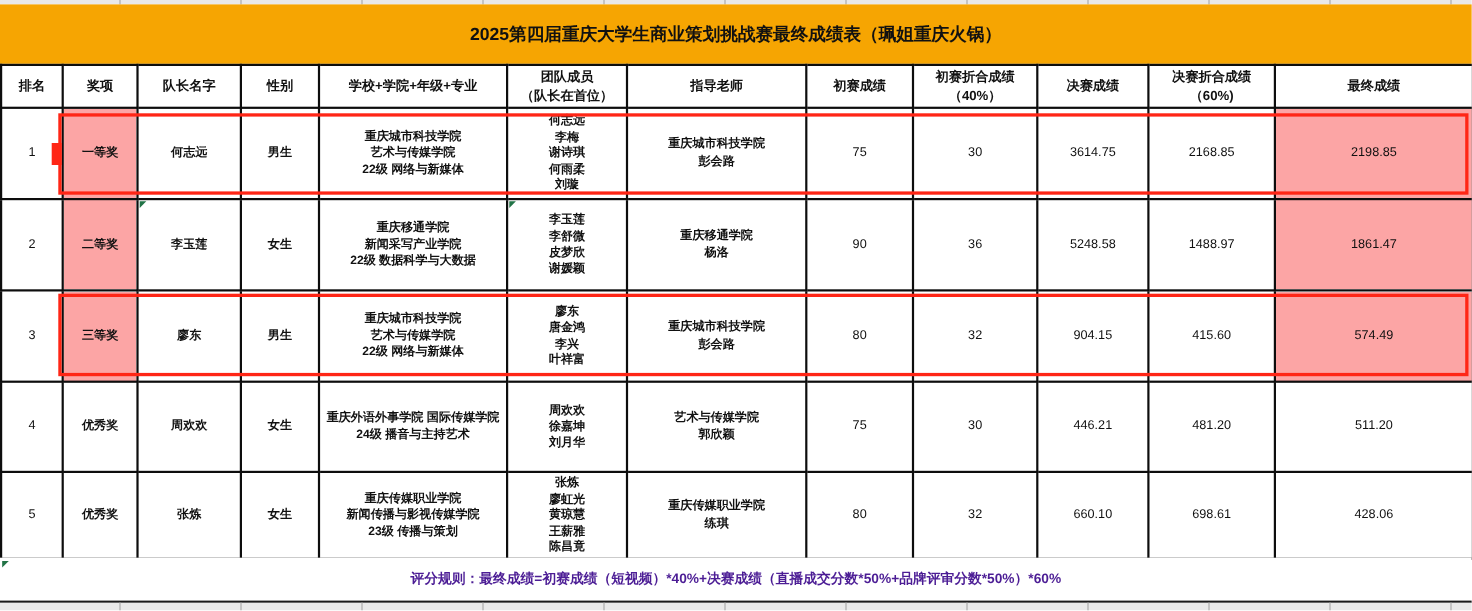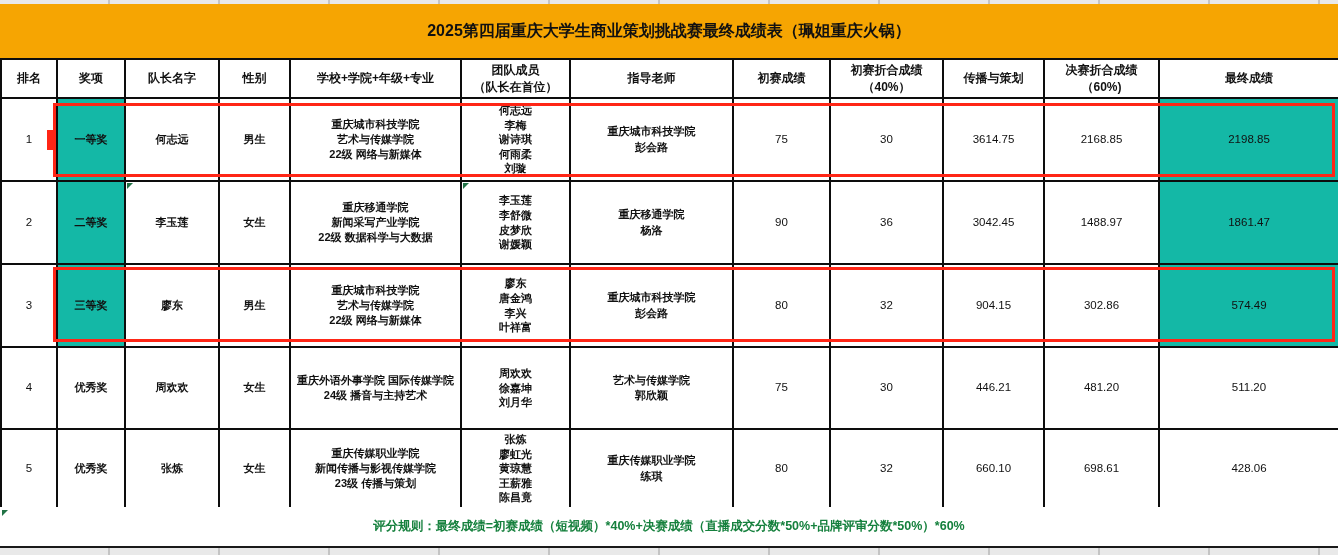--- a/index.html
+++ b/index.html
@@ -25,32 +25,32 @@
   }
   .score th, .score td {
     border:2px solid #0d0d0d; text-align:center; vertical-align:middle;
     color:#111; overflow:hidden; padding:1px 2px;
   }
   .score th { font-size:12px; font-weight:bold; white-space:pre-line; line-height:1.35; height:39px; background:#fff; }
   .score td { font-size:11px; white-space:pre-line; line-height:1.38; }
   .score td.txt { font-weight:bold; }
   .score td.num { font-weight:normal; font-size:11.5px; }
   .score td.tight { line-height:1.32; }
-  .hl { background:#14b8a6; }
+  .hl { background:#fca5a5; }
   tbody tr:nth-child(1){ height:83px; }
   tbody tr:nth-child(2){ height:83px; }
   tbody tr:nth-child(3){ height:83px; }
   tbody tr:nth-child(4){ height:82px; }
   tbody tr:nth-child(5){ height:79px; }
 
   .footnote {
     position:absolute; left:0; top:507px; width:1338px; height:41px;
     background:#fff; border-bottom:2px solid #1a1a1a;
     display:flex; align-items:center; justify-content:center;
-    color:#15803d; font-weight:bold; font-size:12.5px;
+    color:#4c1d95; font-weight:bold; font-size:12.5px;
   }
 
   .redbox {
     position:absolute; left:53px; width:1282px; height:74px;
     border:3px solid #ff2616; pointer-events:none;
   }
   .redbox-1 { top:103px; }
   .redbox-1::before {
     content:""; position:absolute; left:-9px; top:24px; width:9px; height:20px; background:#ff2616;
   }
@@ -91,21 +91,21 @@
         <th class="hl">奖项</th>
         <th>队长名字</th>
         <th>性别</th>
         <th>学校+学院+年级+专业</th>
         <th>团队成员
 （队长在首位）</th>
         <th>指导老师</th>
         <th>初赛成绩</th>
         <th>初赛折合成绩
 （40%）</th>
-        <th>传播与策划</th>
+        <th>决赛成绩</th>
         <th>决赛折合成绩
 （60%)</th>
         <th class="hl">最终成绩</th>
       </tr>
     </thead>
     <tbody>
       <tr>
         <td class="num">1</td>
         <td class="txt hl">一等奖</td>
         <td class="txt">何志远</td>
@@ -135,42 +135,42 @@
 新闻采写产业学院
 22级 数据科学与大数据</td>
         <td class="txt tight">李玉莲
 李舒微
 皮梦欣
 谢媛颖</td>
         <td class="txt">重庆移通学院
 杨洛</td>
         <td class="num">90</td>
         <td class="num">36</td>
-        <td class="num">3042.45</td>
+        <td class="num">5248.58</td>
         <td class="num">1488.97</td>
         <td class="num hl">1861.47</td>
       </tr>
       <tr>
         <td class="num">3</td>
         <td class="txt hl">三等奖</td>
         <td class="txt">廖东</td>
         <td class="txt">男生</td>
         <td class="txt">重庆城市科技学院
 艺术与传媒学院
 22级 网络与新媒体</td>
         <td class="txt tight">廖东
 唐金鸿
 李兴
 叶祥富</td>
         <td class="txt">重庆城市科技学院
 彭会路</td>
         <td class="num">80</td>
         <td class="num">32</td>
         <td class="num">904.15</td>
-        <td class="num">302.86</td>
+        <td class="num">415.60</td>
         <td class="num hl">574.49</td>
       </tr>
       <tr>
         <td class="num">4</td>
         <td class="txt">优秀奖</td>
         <td class="txt">周欢欢</td>
         <td class="txt">女生</td>
         <td class="txt">重庆外语外事学院 国际传媒学院
 24级 播音与主持艺术</td>
         <td class="txt tight">周欢欢

